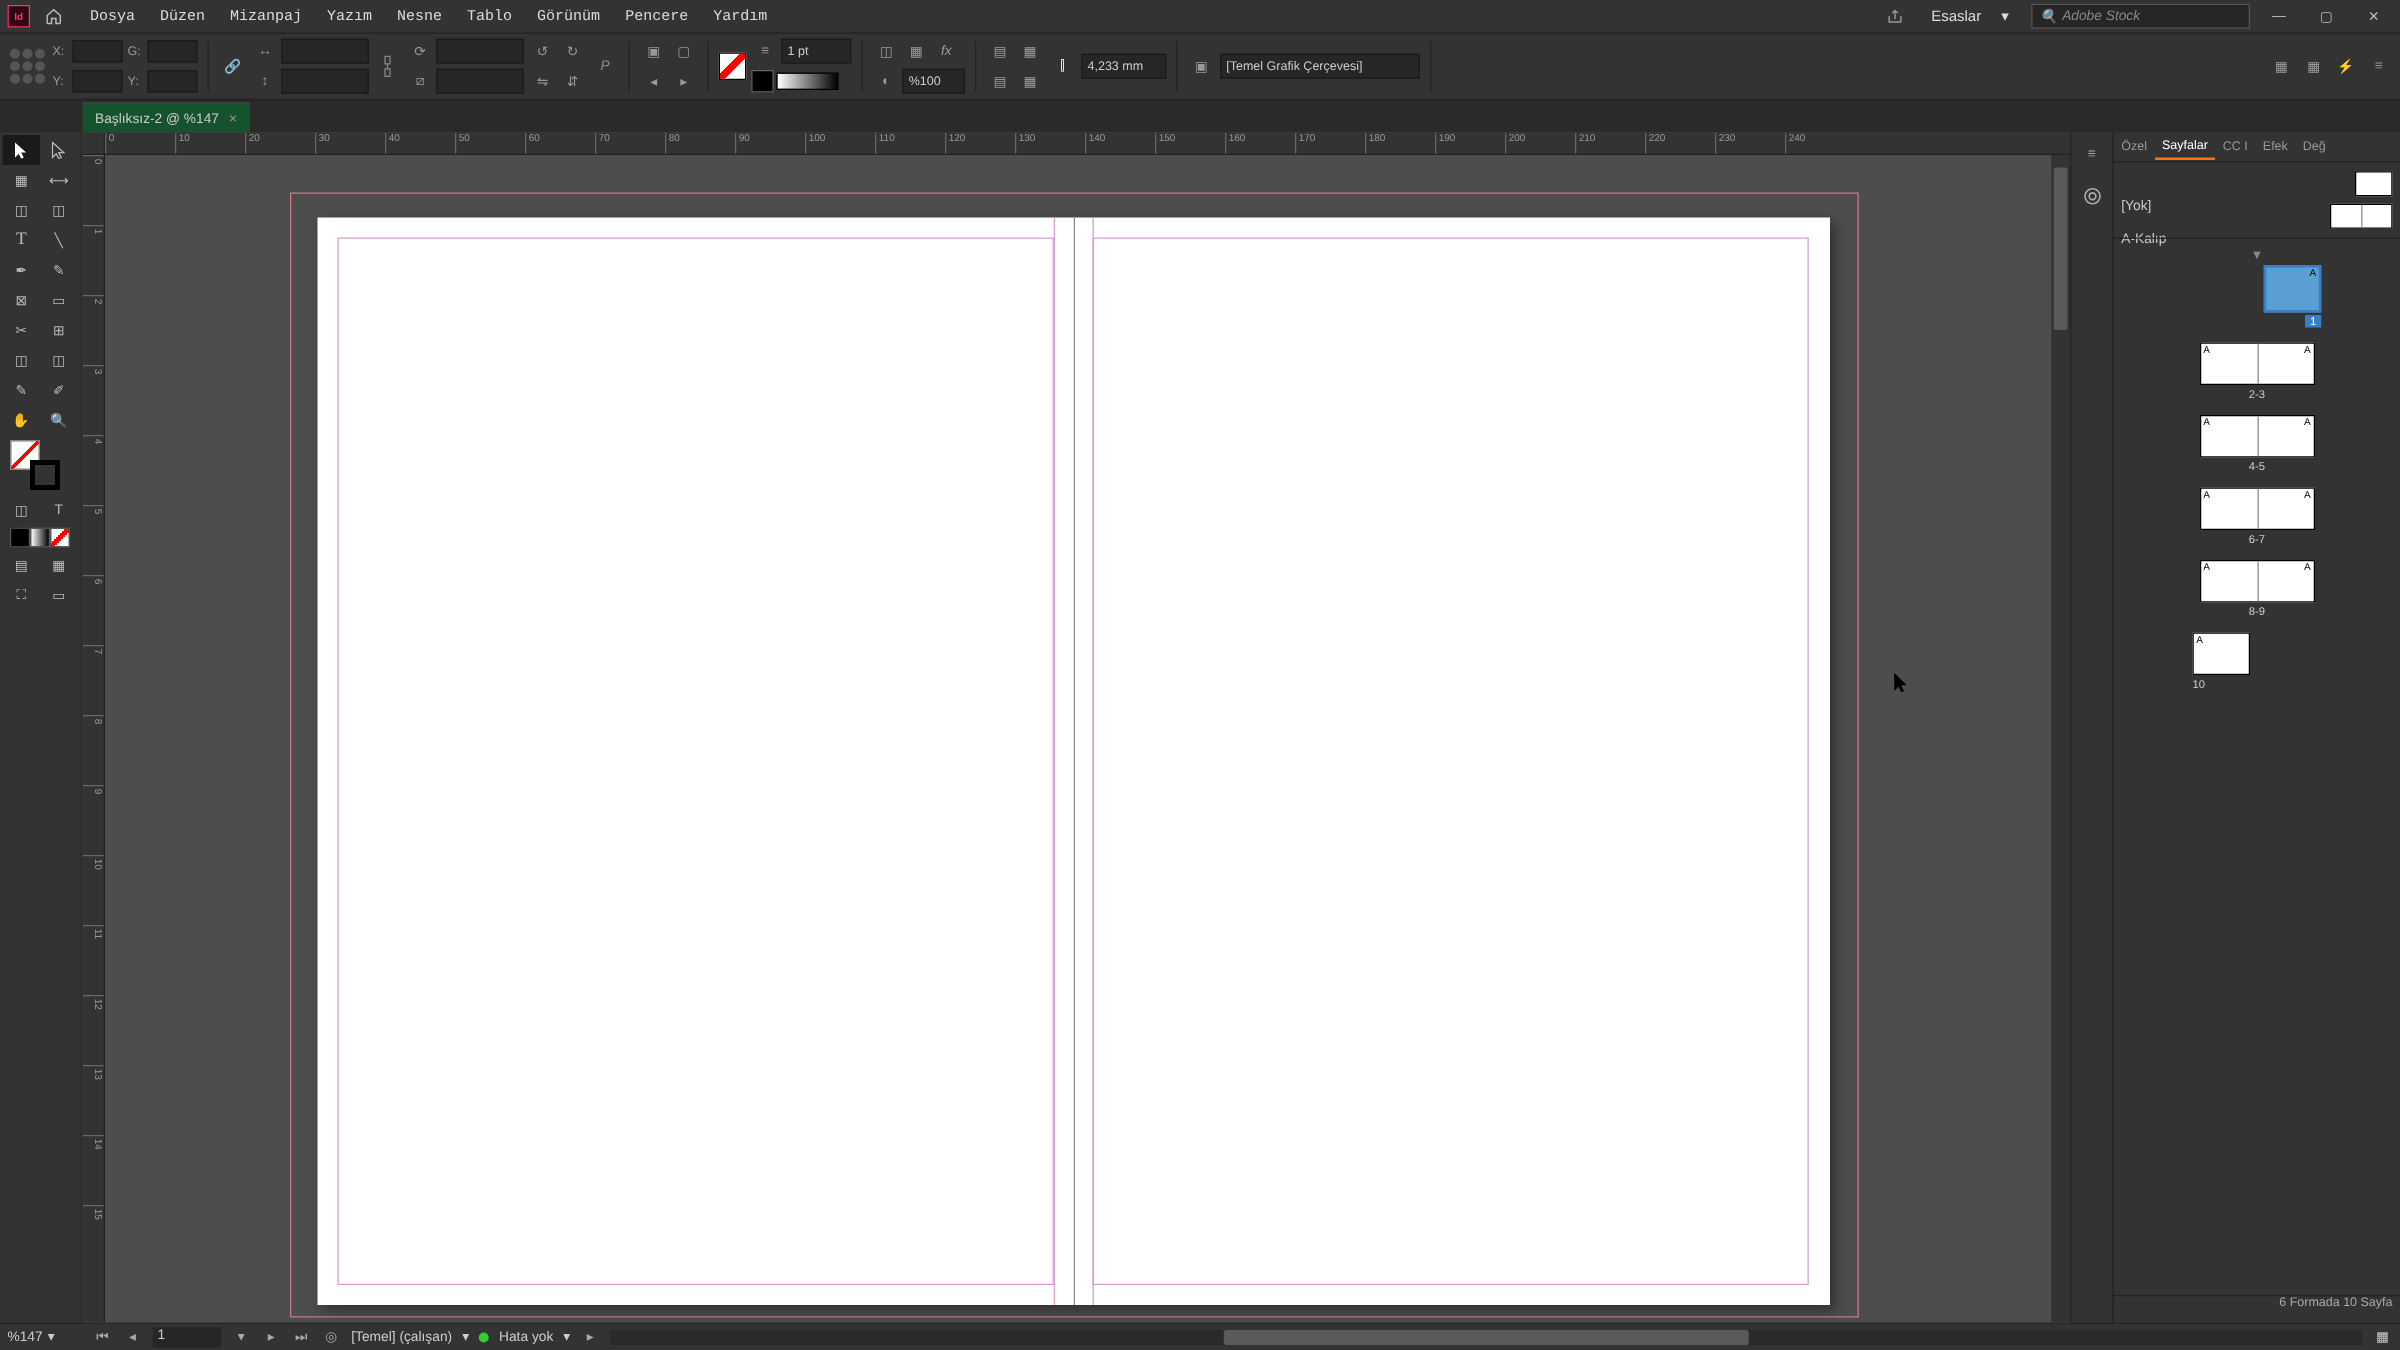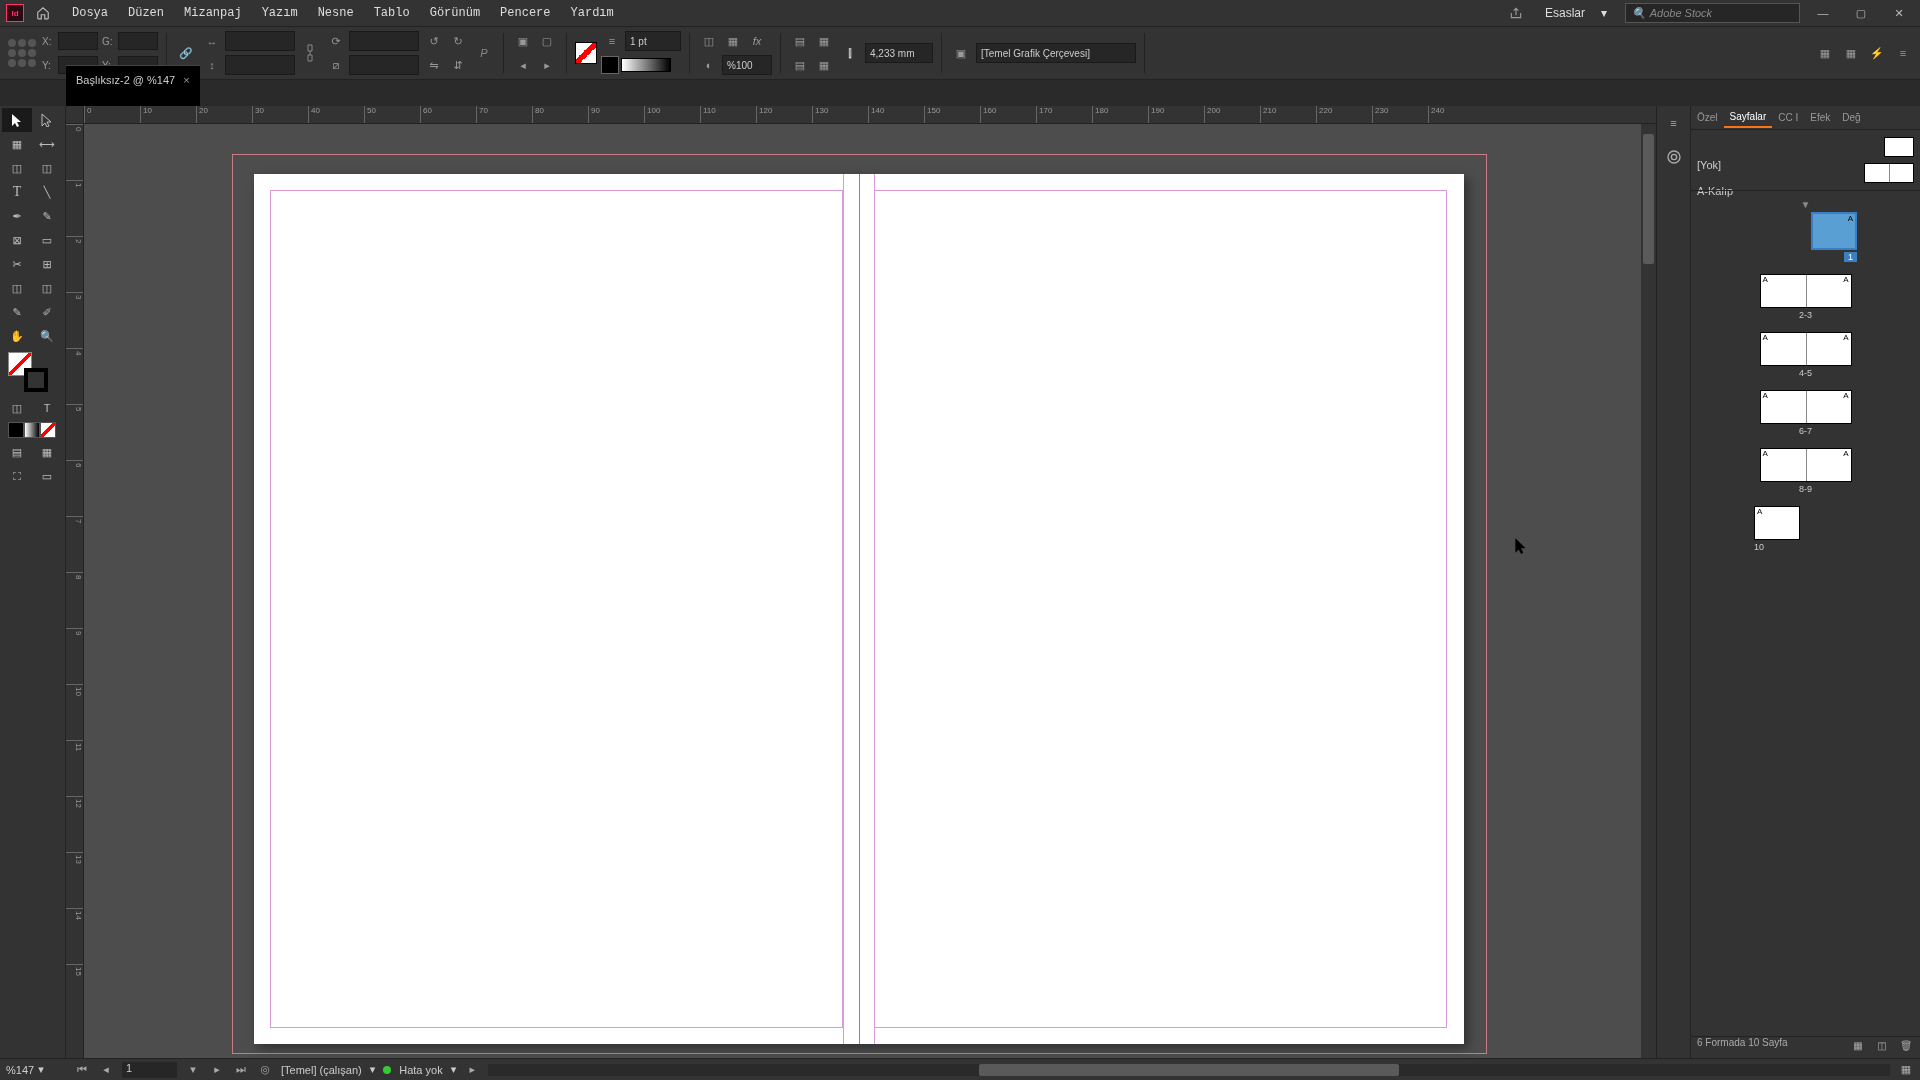--- a/index.html
+++ b/index.html
@@ -25,21 +25,21 @@
 .ctrl-btn { width: 22px; height: 22px; display:flex;align-items:center;justify-content:center;color:#999;cursor:pointer;}
 .ctrl-sep { width:1px; height:40px; background:#222; margin: 0 4px;}
 .ref-point { width: 32px; height: 32px; display:grid; grid-template-columns: repeat(3,1fr); grid-template-rows: repeat(3,1fr); gap:2px; padding:2px;}
 .ref-point div { background:#555; border-radius:50%;}
 .swatch-line { width:22px; height:22px; background: linear-gradient(135deg, transparent 40%, red 40%, red 60%, transparent 60%), #fff; border:1px solid #000;}
 .swatch-fill-black { width:18px;height:18px;background:#000;border:1px solid #666;}
 .grad-bar { width: 50px; height: 14px; background: linear-gradient(90deg, #fff, #000); border:1px solid #000;}
 
 
 .tabbar { height: 26px; background: #2a2a2a; display:flex; align-items:flex-end; padding-left: 66px; }
-.doc-tab { height: 24px; background: #000000; padding: 20px 10px; border-top: 1px solid #444; color: #ccc; font-size: 11px; display:flex;align-items:flex-end;gap:8px;}
+.doc-tab { height: 24px; background: #14532d; padding: 4px 10px; border-top: 1px solid #444; color: #ccc; font-size: 11px; display:flex;align-items:center;gap:8px;}
 .doc-tab .close { color:#999; cursor:pointer;}
 
 
 .main { display:flex; height: calc(1080px - 26px - 54px - 26px - 22px); position:relative;}
 
 
 .tools { width: 66px; background: #333; border-right: 1px solid #222; display:flex; flex-direction:column; padding: 2px;}
 .tool-row { display:flex; }
 .tool { width: 30px; height: 24px; display:flex;align-items:center;justify-content:center;color:#bbb;cursor:pointer; position:relative;}
 .tool.active { background:#1a1a1a; color:#fff;}
@@ -81,21 +81,21 @@
 .master-thumb-spread::after { content:""; position:absolute; left:50%; top:0;bottom:0;width:1px;background:#888;}
 .pages-scroll { flex:1; overflow:auto; padding: 8px; border-top:1px solid #222;}
 .page-item { display:flex; flex-direction:column; align-items:center; margin-bottom: 12px;}
 .page-thumb-single { width: 46px; height: 38px; background:#fff; border:1px solid #000; position:relative;}
 .page-thumb-single.sel { background:#5a9fd4; border:2px solid #3a7fc4;}
 .page-thumb-spread { width: 92px; height: 34px; background:#fff; border:1px solid #000; position:relative;}
 .page-thumb-spread::after { content:""; position:absolute; left:50%; top:0;bottom:0;width:1px;background:#888;}
 .master-badge { position:absolute; font-size:8px; color:#000;}
 .page-num { font-size: 9px; color:#ccc; margin-top: 2px;}
 .page-num.sel { background:#3a7fc4; color:#fff; padding:0 4px;}
-.panel-status { height: 22px; border-top:1px solid #222; display:flex; align-items:flex-start; padding: 0 6px; font-size:10px; color:#aaa; gap: 8px;}
+.panel-status { height: 22px; border-top:1px solid #222; display:flex; align-items:flex-end; padding: 0 6px; font-size:10px; color:#aaa; gap: 8px; flex-direction: column;}
 .panel-status .spacer { flex:1;}
 .panel-status .icon { width:16px;height:16px;display:flex;align-items:center;justify-content:center;color:#aaa;cursor:pointer;}
 
 
 .statusbar { height: 22px; background:#333; border-top:1px solid #222; display:flex; align-items:center; padding: 0 6px; gap: 8px; font-size:11px; color:#ccc;}
 .statusbar .zoom { width:60px; display:flex;align-items:center;gap:4px;}
 .statusbar .nav-btn { width:16px;height:16px;display:flex;align-items:center;justify-content:center;cursor:pointer; color:#aaa;}
 .statusbar .page-field { width: 55px; height: 16px; background:#262626; color:#ccc; padding:0 4px;}
 .statusbar .preflight-dot { width:8px;height:8px;background:#3c3;border-radius:50%;}
 .statusbar .h-scroll { flex:1; display:flex;}

